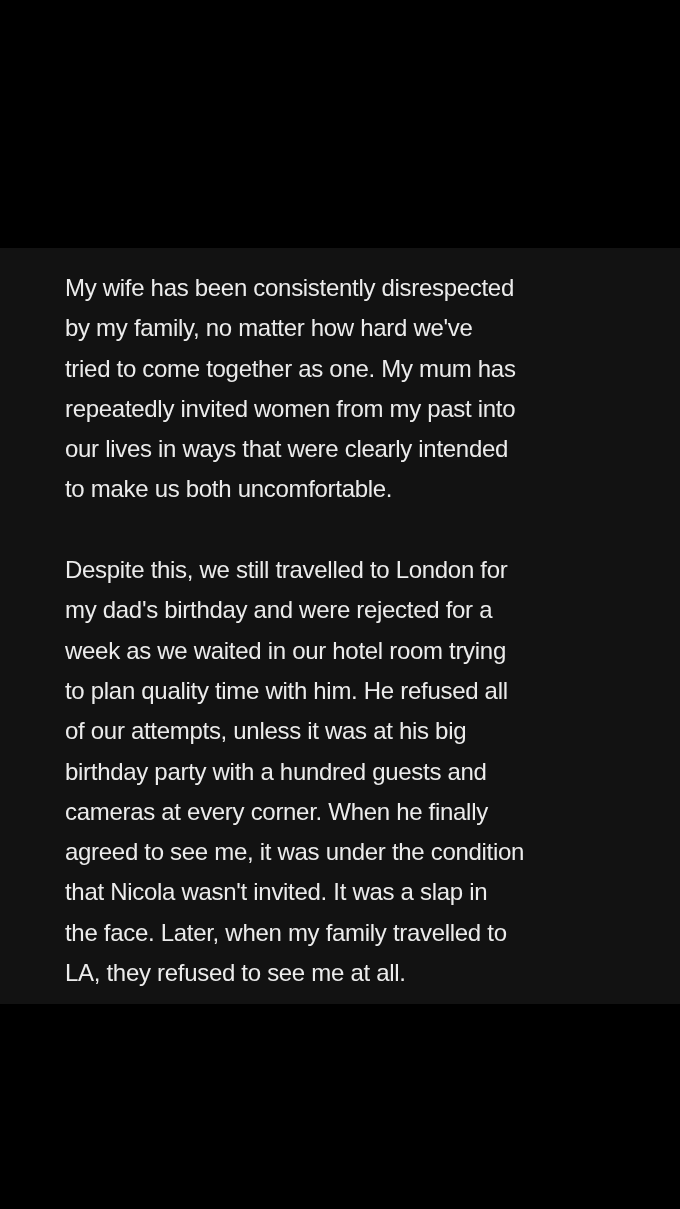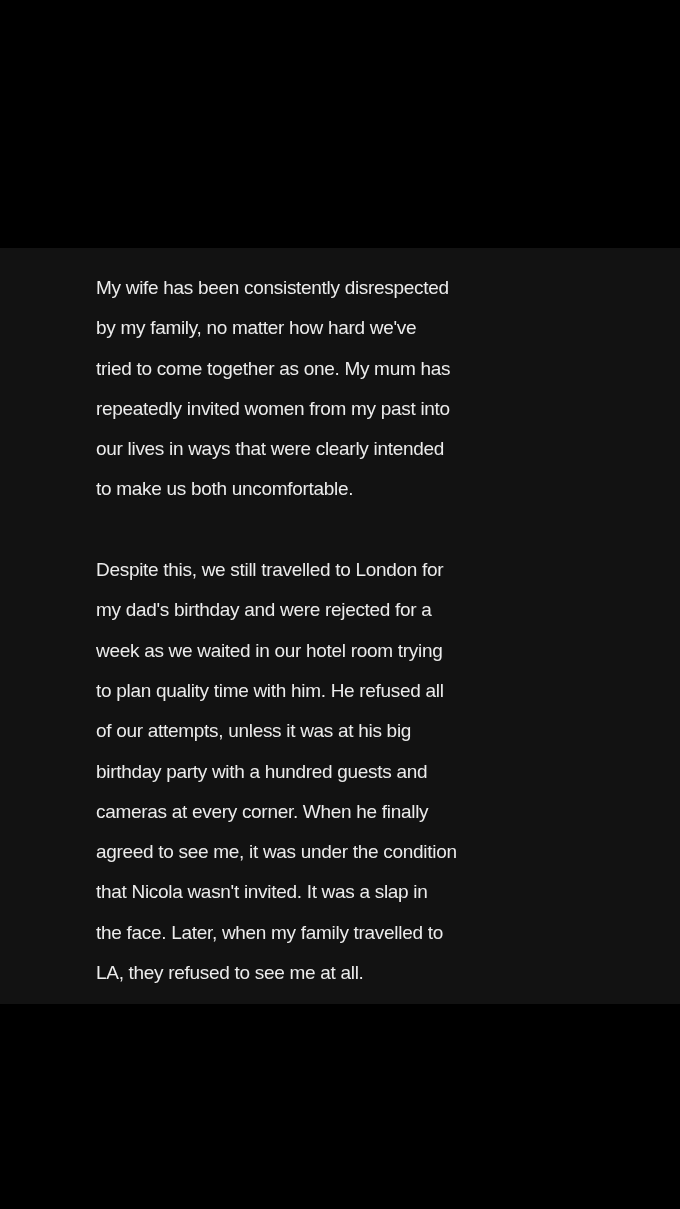--- a/index.html
+++ b/index.html
@@ -18,25 +18,25 @@
   .story-card {
     position: absolute;
     left: 0;
     top: 248px;
     width: 680px;
     height: 756px;
     background: var(--card, #121212);
   }
   .text-block {
     position: absolute;
-    left: 96px;
+    left: 65px;
     top: 268px;
     width: 540px;
     color: var(--fg, #ececec);
-    font-size: 19px;
+    font-size: 24px;
     line-height: 40.3px;
     letter-spacing: -0.3px;
     font-weight: 400;
   }
   .text-block p {
     margin: 0 0 40.3px 0;
     white-space: pre-line;
   }
   .text-block p:last-child {
     margin-bottom: 0;

